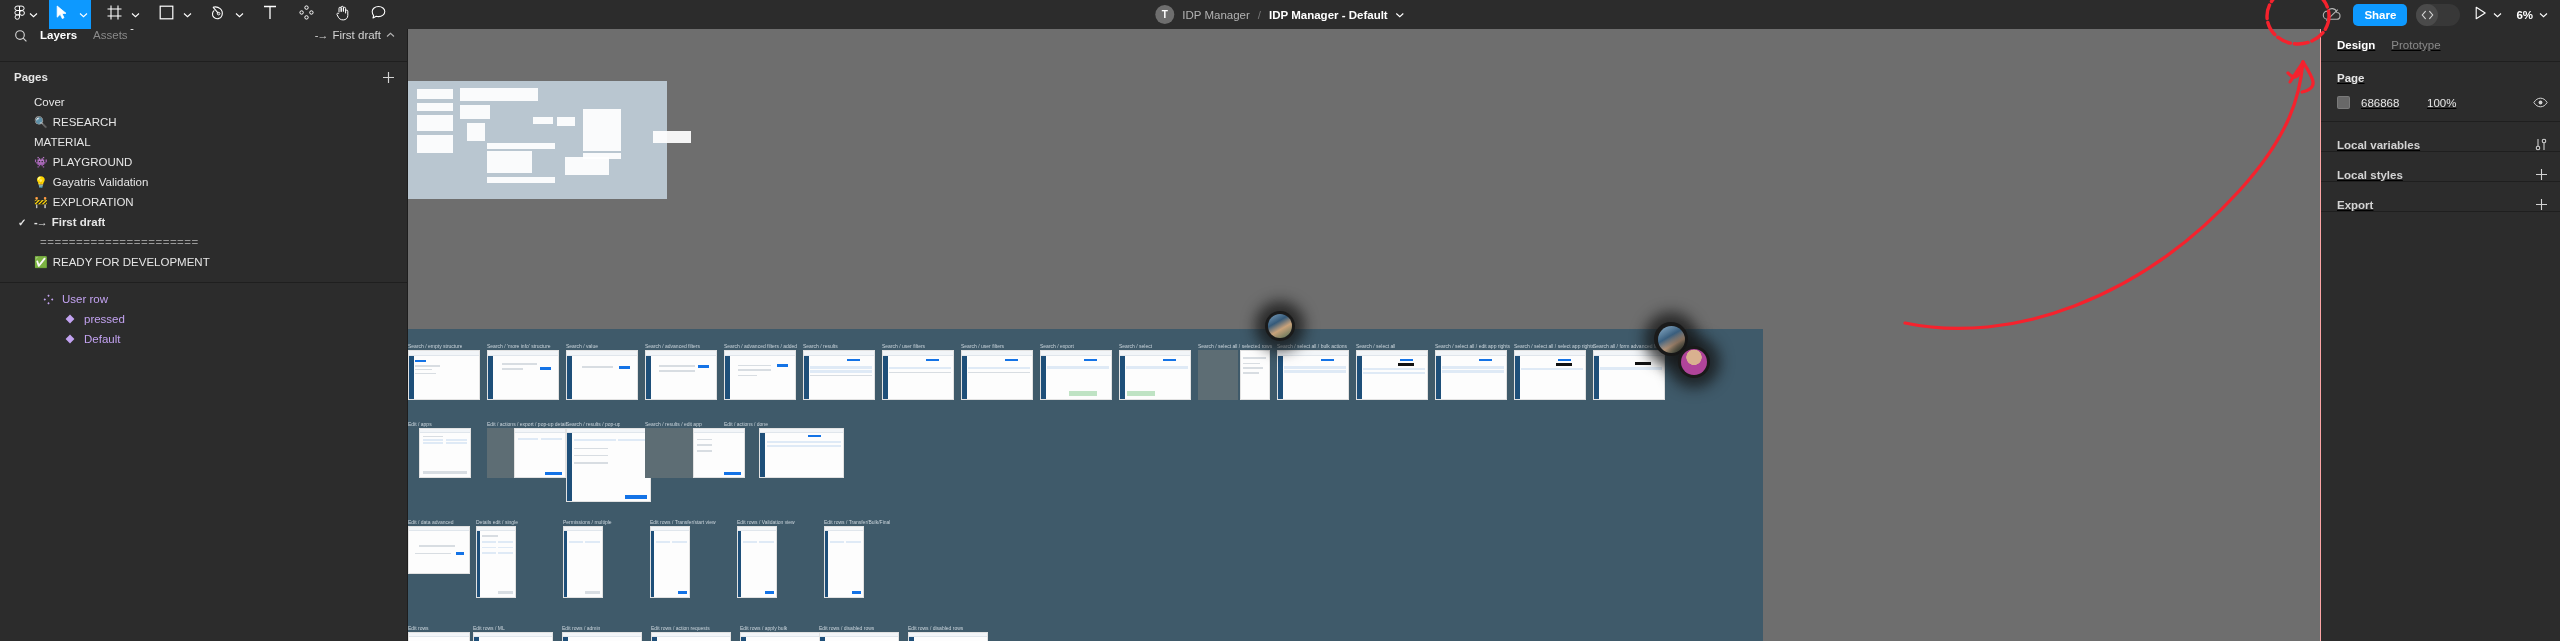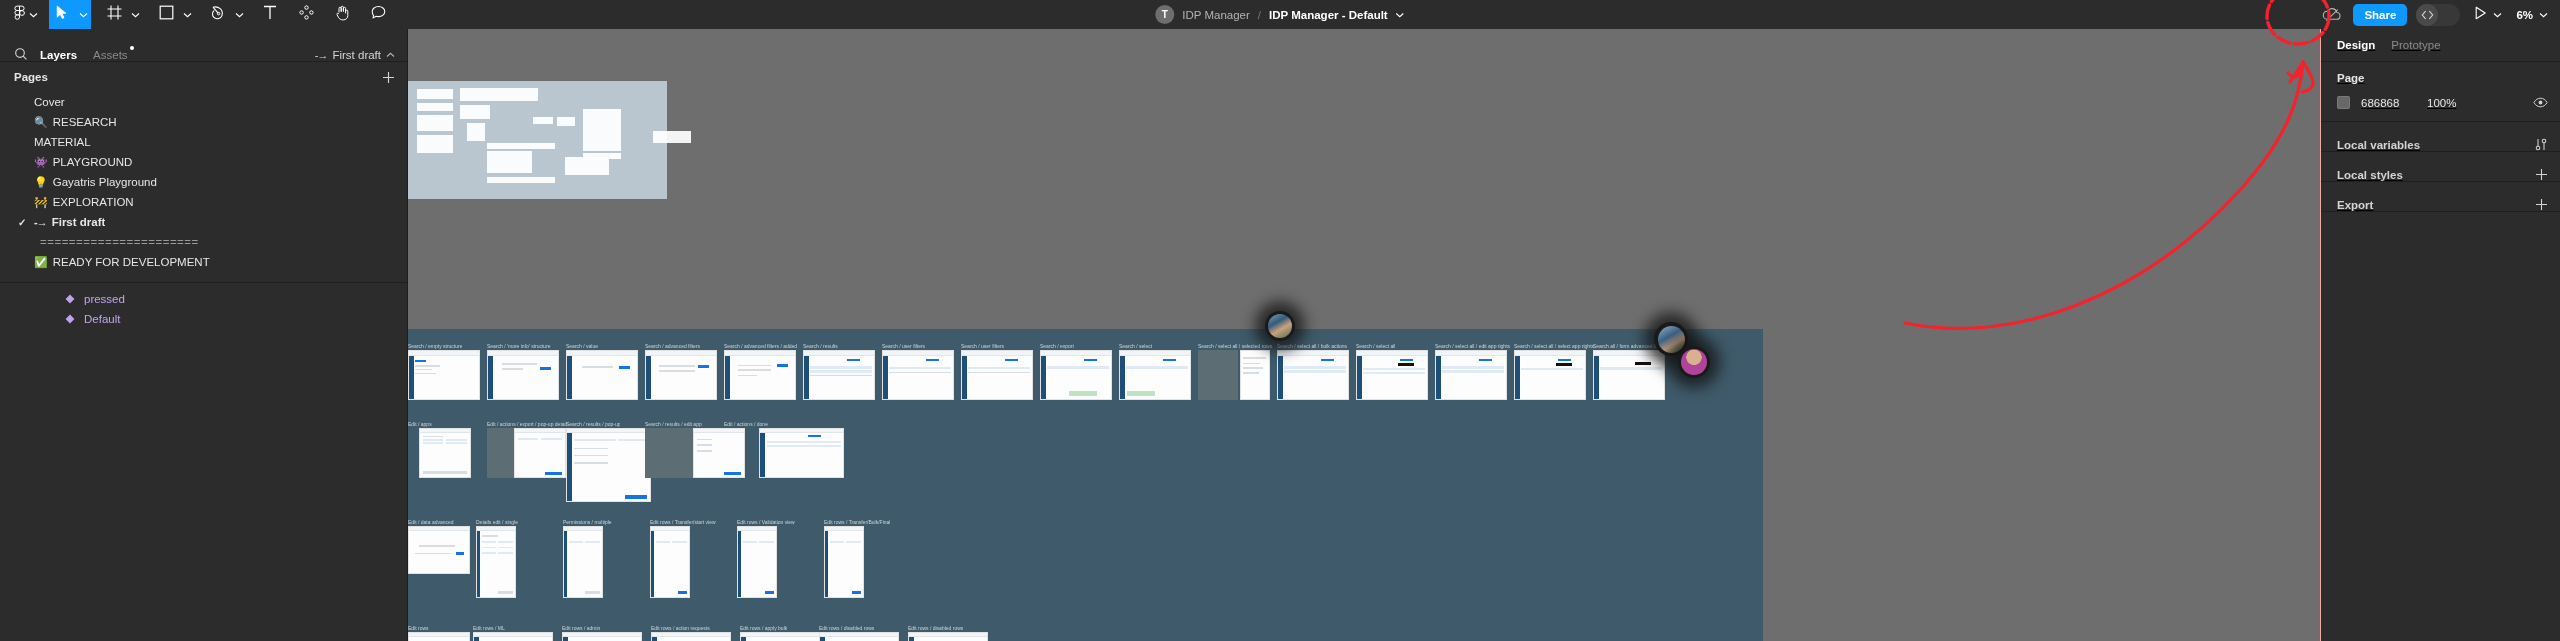--- a/index.html
+++ b/index.html
@@ -112,21 +112,21 @@
   
   .left-panel {
     width: 408px; flex: 0 0 408px;
     background: #2c2c2c;
     border-right: 1px solid #1e1e1e;
     display:flex; flex-direction:column;
     position: relative; z-index: 30;
   }
   .lp-tabs {
     height: 33px; flex:0 0 33px;
-    display:flex; align-items:flex-end;
+    display:flex; align-items:flex-start;
     padding: 0 12px 0 14px;
     border-bottom: 1px solid #1f1f1f;
   }
   .lp-search-icon { color:#d4d4d4; display:flex; align-items:center; margin-right: 12px; }
   .lp-tab { font-size: 11.5px; color:#8a8a8a; margin-right: 16px; position:relative; cursor:pointer;}
   .lp-tab.active { color:#ffffff; font-weight: bold; }
   .assets-dot {
     position:absolute; top:-3px; right:-6px;
     width:4px; height:4px; border-radius:50%; background:#ffffff;
   }
@@ -496,21 +496,21 @@
           <span class="label">MATERIAL</span>
         </div>
         <div class="page-row">
           <span class="check"></span>
           <span class="emoji">👾</span>
           <span class="label">PLAYGROUND</span>
         </div>
         <div class="page-row">
           <span class="check"></span>
           <span class="emoji">💡</span>
-          <span class="label">Gayatris Playground</span>
+          <span class="label">Gayatris Validation</span>
         </div>
         <div class="page-row">
           <span class="check"></span>
           <span class="emoji">🚧</span>
           <span class="label">EXPLORATION</span>
         </div>
         <div class="page-row selected">
           <span class="check">✓</span>
           <span class="emoji" style="letter-spacing:-1px;">-→</span>
           <span class="label">First draft</span>
@@ -519,20 +519,31 @@
         <div class="page-row">
           <span class="check"></span>
           <span class="emoji">✅</span>
           <span class="label">READY FOR DEVELOPMENT</span>
         </div>
       </div>
 
       <div class="lp-split"></div>
 
       <div class="layers-list">
+        <div class="layer-row comp">
+          <span class="lico">
+            <svg width="11" height="11" viewBox="0 0 11 11">
+              <path d="M5.5 0.6l1.2 1.2-1.2 1.2-1.2-1.2z" fill="#c2a2f0"></path>
+              <path d="M5.5 8.0l1.2 1.2-1.2 1.2-1.2-1.2z" fill="#c2a2f0"></path>
+              <path d="M1.8 4.3L3 5.5 1.8 6.7 0.6 5.5z" fill="#c2a2f0"></path>
+              <path d="M9.2 4.3l1.2 1.2-1.2 1.2L8 5.5z" fill="#c2a2f0"></path>
+            </svg>
+          </span>
+          <span>User row</span>
+        </div>
         <div class="layer-row inst">
           <span class="lico">
             <svg width="10" height="10" viewBox="0 0 10 10">
                 <path d="M5 0.6L9.4 5 5 9.4 0.6 5z" fill="#c2a2f0"></path>
               </svg>
           </span>
           <span>pressed</span>
         </div>
         <div class="layer-row inst">
           <span class="lico">

